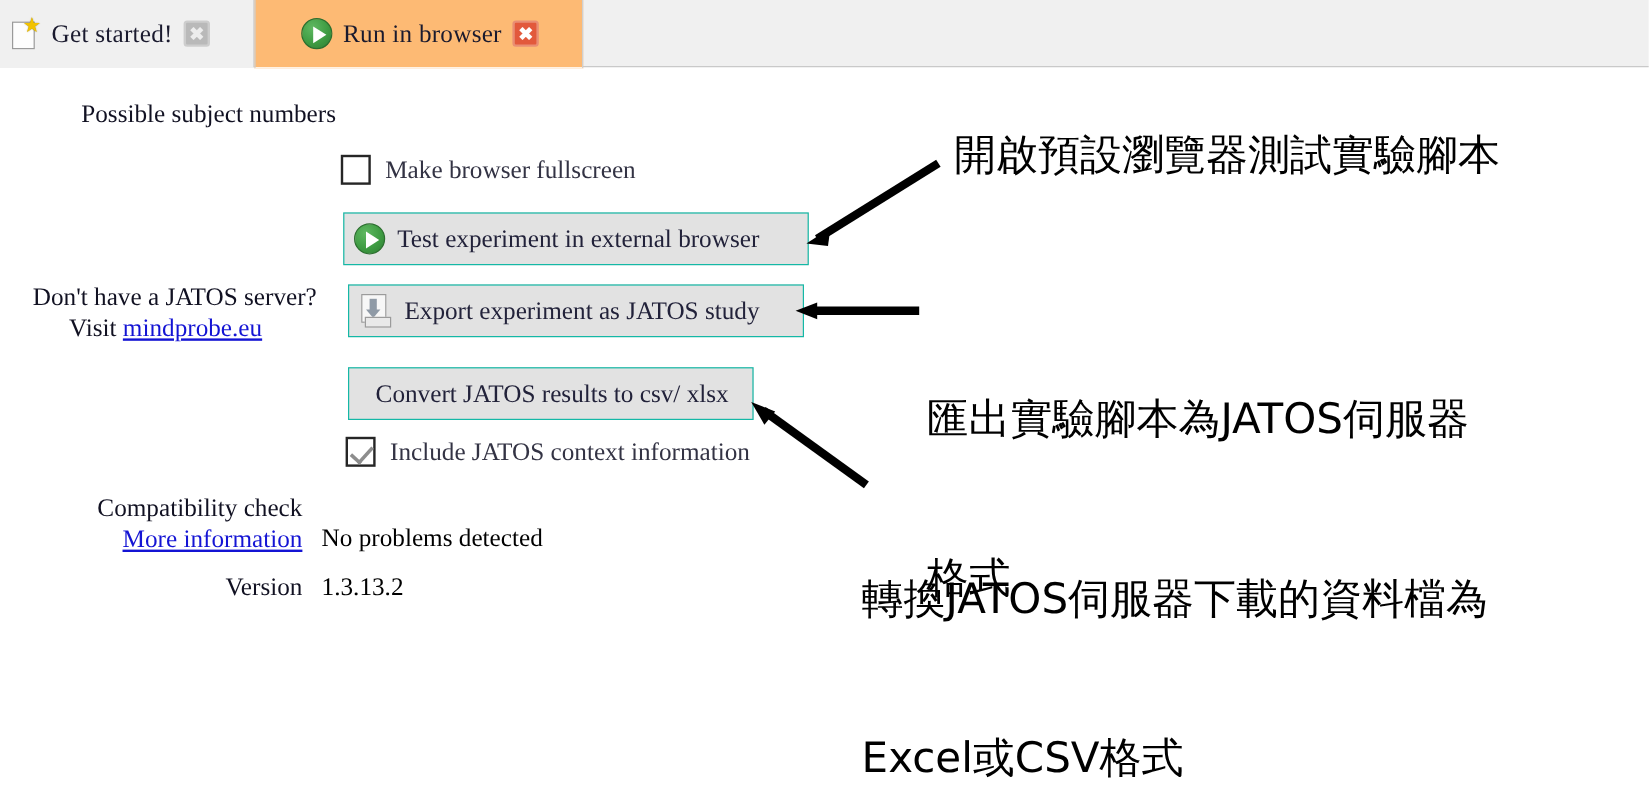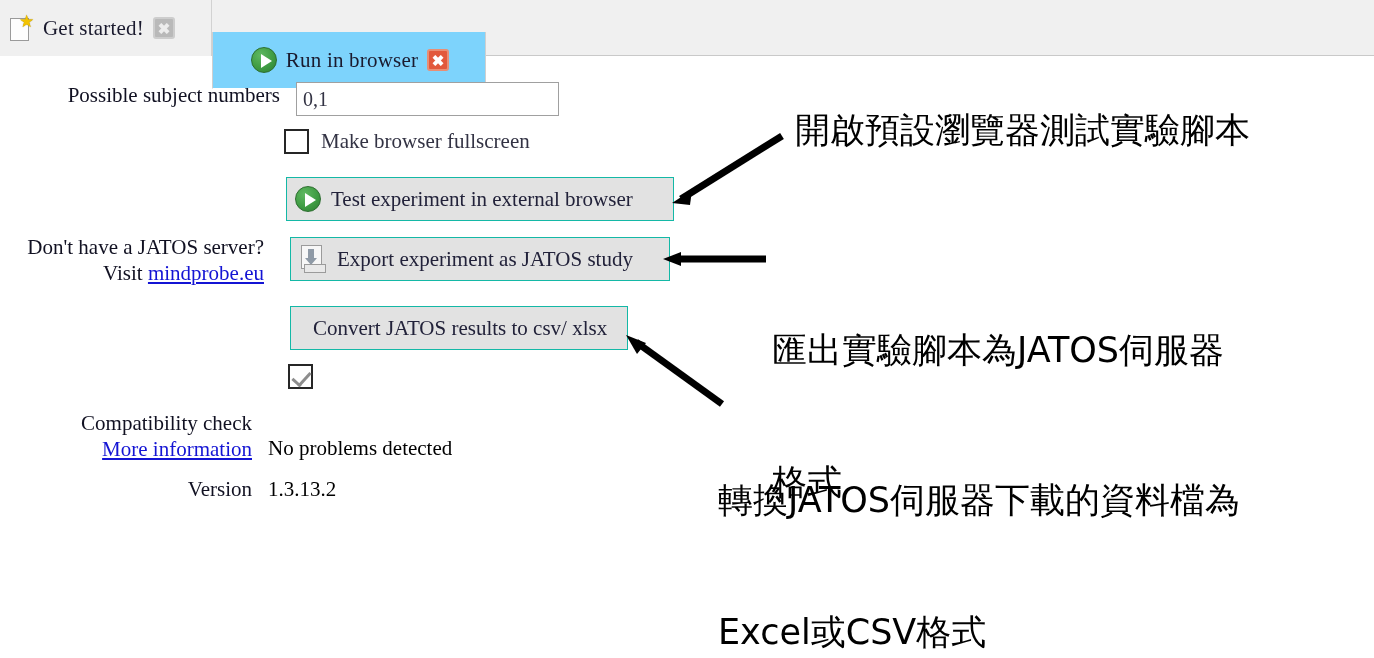--- a/index.html
+++ b/index.html
@@ -47,28 +47,27 @@
     width: 212px;
     background: #f0f0f0;
     border-right: 1px solid #d2d2d2;
     justify-content: flex-start;
     padding-left: 10px;
   }
 
   .tab-active {
     left: 212px;
     width: 274px;
-    background: #7dd3fc;
+    background: #fdba74;
     border-left: 1px solid #cfcfcf;
     border-right: 1px solid #cfcfcf;
     border-bottom: 1px solid #ffffff;
     height: 57px;
     justify-content: center;
     padding-left: 18px;
-    margin-top: 32px;
   }
 
   .tab-label { font-size: 21px; letter-spacing: .2px; }
 
   
   .icon-page-star {
     position: relative;
     width: 24px; height: 26px;
     flex: 0 0 auto;
   }
@@ -275,40 +274,39 @@
       <span class="tab-label">Run in browser</span>
       <span class="icon-close red">✖</span>
     </div>
 
   </div>
 
   <div class="form">
 
     <div class="row" style="left:0; top:26px;margin-left:28px;">
       <div class="fld-label">Possible subject numbers</div>
-      <input class="text-input" type="text" value="0,1" style="">
     </div>
 
     <div class="row" style="left:284px; top:73px;text-align:center;">
       <div class="cbrow">
         <span class="cbox"></span>
         <span class="cblabel">Make browser fullscreen</span>
       </div>
     </div>
 
     <div class="row" style="left:286px; top:121px;">
       <div class="btn" style="width:388px;">
         <span class="icon-play"></span>
         <span>Test experiment in external browser</span>
       </div>
     </div>
 
     <div class="row" style="left:12px; top:178px; display:block; width:268px;">
       <div class="fld-label" style="width:268px;">Don't have a JATOS server?</div>
-      <div class="fld-label" style="width:268px;">
+      <div class="fld-label" style="width:268px;text-align:center;">
         <span>Visit </span><a class="link">mindprobe.eu</a>
       </div>
     </div>
 
     <div class="row" style="left:290px; top:181px;">
       <div class="btn" style="width:380px;">
         <span class="icon-export">
           <span class="pg"></span>
           <span class="arw"></span>
           <span class="arwhead"></span>
@@ -320,20 +318,21 @@
 
     <div class="row" style="left:290px; top:250px;">
       <div class="btn" style="width:338px; justify-content:flex-start; padding-left:22px;">
         <span>Convert JATOS results to csv/ xlsx</span>
       </div>
     </div>
 
     <div class="row" style="left:288px; top:308px;">
       <div class="cbrow">
         <span class="cbox checked"></span>
+        <span class="cblabel">Include JATOS context information</span>
       </div>
     </div>
 
     <div class="row" style="left:0; top:354px;">
       <div style="width:268px; text-align:right; padding-right:16px;">
         <div class="fld-label" style="width:100%; padding-right:0;">Compatibility check</div>
         <div class="fld-label" style="width:100%; padding-right:0;">
           <a class="link">More information</a>
         </div>
       </div>

